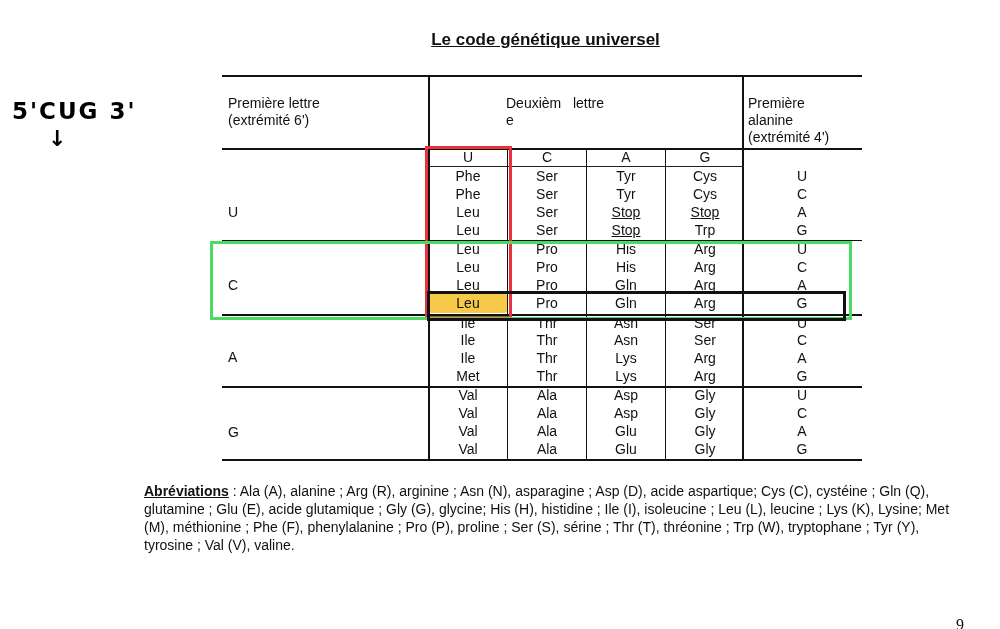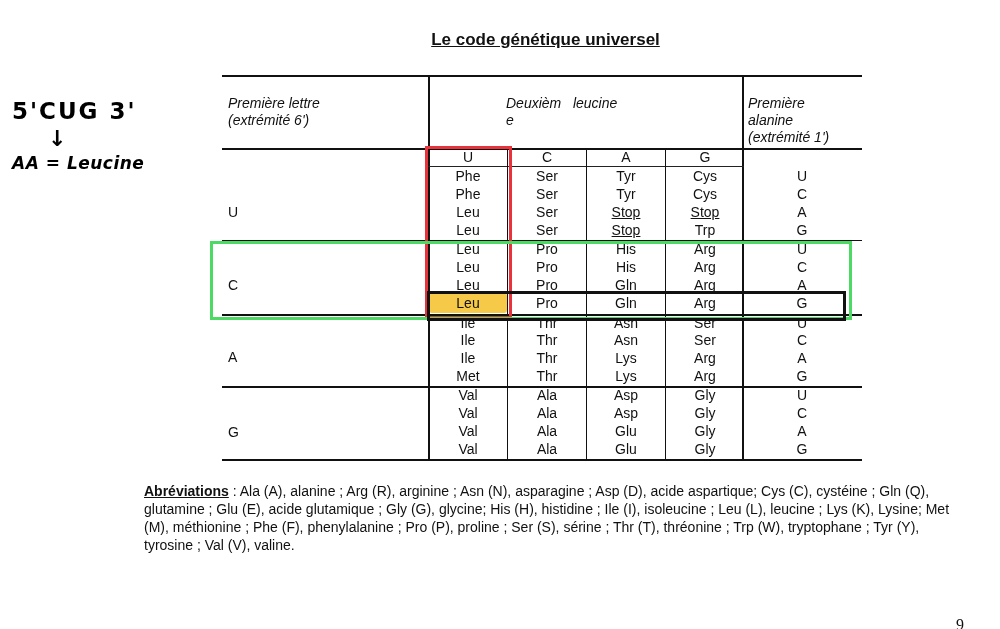--- a/index.html
+++ b/index.html
@@ -3,35 +3,34 @@
 <meta charset="utf-8">
 <style>
   html,body{margin:0;padding:0;background:#fff;}
   body{width:1000px;height:629px;position:relative;overflow:hidden;font-family:"Liberation Sans",sans-serif;color:#111;}
   .abs{position:absolute;}
   .title{left:0;top:30px;width:976px;text-align:center;padding-left:115px;box-sizing:border-box;font-weight:bold;font-size:17px;text-decoration:underline;}
   .hand{font-family:"DejaVu Sans",sans-serif;font-weight:bold;color:#000;letter-spacing:0.5px;}
   .hline{position:absolute;height:2px;background:#111;}
   .vline{position:absolute;width:2px;background:#111;}
   .thin{position:absolute;height:1px;background:#222;}
-  .hdr{font-size:14px;line-height:17px;font-style:italic;}
+  .hdr{font-size:14px;line-height:17px;}
   .cell{position:absolute;width:78px;text-align:center;font-size:14px;line-height:18px;}
   .u{text-decoration:underline;}
   .rowlabel{font-size:14px;}
   .abbr{left:144px;top:482px;width:826px;font-size:14px;line-height:18px;}
   .abbr b{text-decoration:underline;}
   .pagenum{right:36px;top:616px;font-family:"Liberation Serif",serif;font-size:16px;}
 </style>
 </head>
 <body>
 
 <div class="abs hand" style="left:12px;top:92px;width:180px;">
   <div style="font-size:23px;margin-top:6px;letter-spacing:2px;">5'CUG 3'</div>
   <div style="font-size:22px;margin-left:36px;margin-top:2px;">↓</div>
-  <div style="font-size:17px;font-style:italic;margin-top:2px;">AA = Leucine</div>
 </div>
 
 <div class="abs title">Le code génétique universel</div>
 
 <div>
   <div class="hline" style="left:222px;top:75px;width:640px;"></div>
   <div class="hline" style="left:222px;top:148px;width:206px;"></div>
   <div class="hline" style="left:742px;top:148px;width:120px;"></div>
   <div class="vline" style="left:428px;top:75px;height:386px;"></div>
   <div class="vline" style="left:742px;top:75px;height:386px;"></div>
@@ -46,27 +45,27 @@
   <div class="hline" style="left:222px;top:240px;width:640px;height:1px;"></div>
   <div class="hline" style="left:222px;top:314px;width:640px;"></div>
   <div class="hline" style="left:222px;top:386px;width:640px;"></div>
   <div class="hline" style="left:222px;top:459px;width:640px;"></div>
 
   <div class="abs hdr" style="left:228px;top:95px;">
     <div>Première lettre</div>
     <div>(extrémité 6')</div>
   </div>
   <div class="abs hdr" style="left:506px;top:95px;">
-    <div style="white-space:pre;">Deuxièm   leucine</div>
+    <div style="white-space:pre;">Deuxièm   lettre</div>
     <div>e</div>
   </div>
   <div class="abs hdr" style="left:748px;top:95px;">
     <div>Première</div>
     <div>alanine</div>
-    <div>(extrémité 1')</div>
+    <div>(extrémité 4')</div>
   </div>
 
   <div class="cell" style="left:429px;top:148px;">U</div>
   <div class="cell" style="left:508px;top:148px;">C</div>
   <div class="cell" style="left:587px;top:148px;">A</div>
   <div class="cell" style="left:666px;top:148px;">G</div>
 
   <div class="abs" style="left:429px;top:293px;width:78px;height:20px;background:#f7c948;border-radius:3px;"></div>
 
   <div class="abs rowlabel" style="left:228px;top:204px;">U</div>

